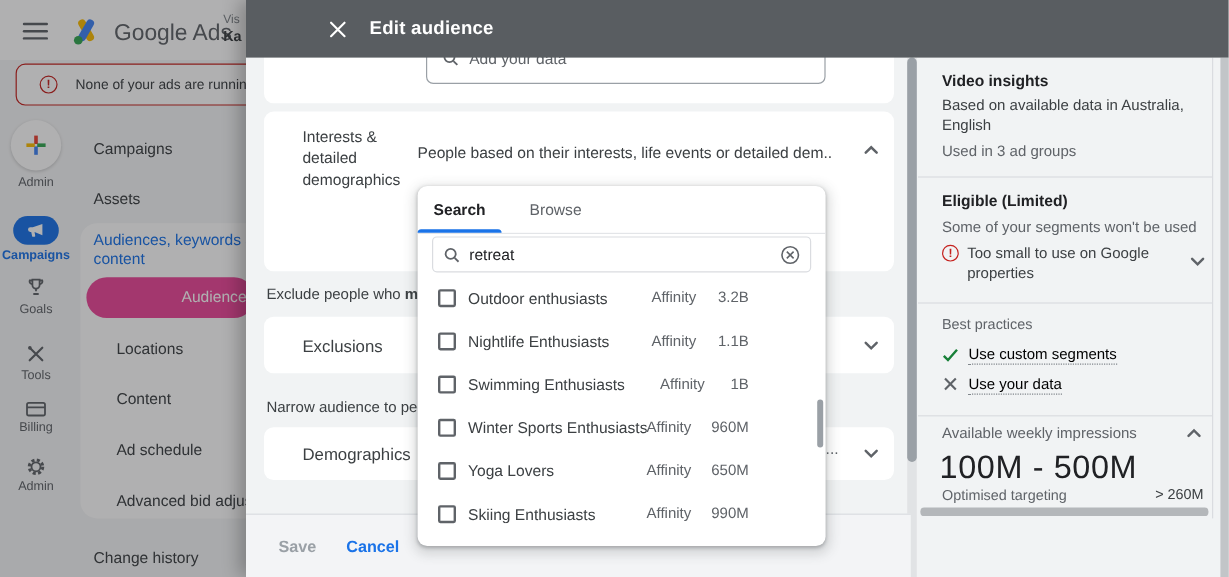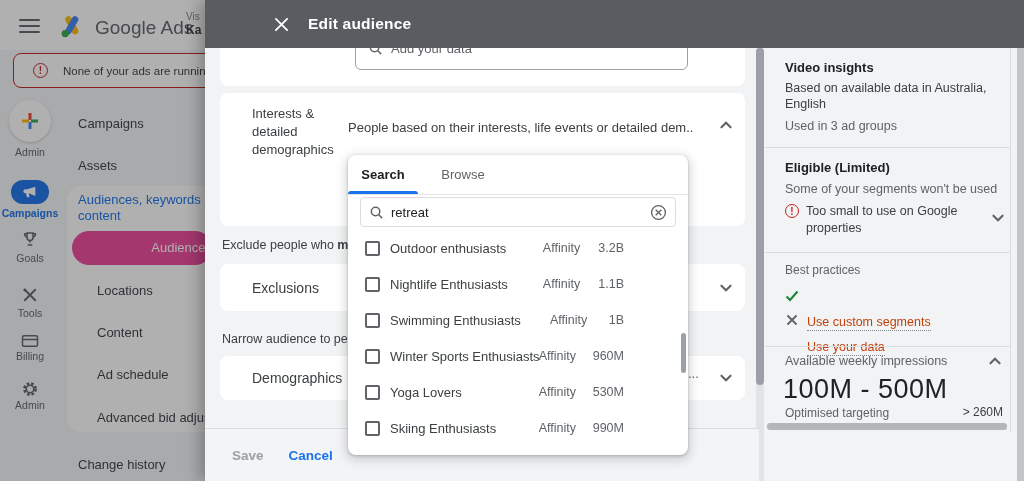--- a/index.html
+++ b/index.html
@@ -86,21 +86,21 @@
   
   .m-scroll-track { position:absolute; left:551px; top:48px; width:8px; height:433px; background:#e1e3e5; }
   .m-scroll-thumb { position:absolute; left:551px; top:48px; width:8px; height:337px; background:#9aa0a6; border-radius:4px; }
 
   
   .rp-text { position:absolute; left:580px; }
   .rp-title { font-size:13px; font-weight:bold; color:#202124; }
   .rp-sub { font-size:12.5px; color:#3c4043; line-height:16px; }
   .rp-gray { font-size:12.5px; color:#5f6368; }
   .rp-div { position:absolute; left:560px; width:245px; height:1px; background:#dadce0; }
-  .bp-link { font-size:12.5px; color:#c2410c; border-bottom:1px dotted #80868b; padding-bottom:1px; cursor:pointer;margin-top:27px; }
+  .bp-link { font-size:12.5px; color:#000000; border-bottom:1px dotted #80868b; padding-bottom:1px; cursor:pointer; }
   .imp-range { position:absolute; left:578px; top:374px; font-size:27px; color:#202124; letter-spacing:.5px; }
   .h-scroll { position:absolute; left:562px; top:423px; width:240px; height:7px; background:#b4b7ba; border-radius:3px; }
   .rp-vdiv { position:absolute; left:805px; top:48px; width:1px; height:384px; background:#dadce0; }
   .r-scroll { position:absolute; left:812px; top:48px; width:7px; height:433px; background:#c2c5c8; }
 
   svg { display:block; }
 </style>
 </head>
 <body>
 
@@ -288,21 +288,21 @@
         <div class="rrow">
           <span class="cb"></span>
           <span class="rname">Winter Sports Enthusiasts</span>
           <span class="rtype">Affinity</span>
           <span class="rsize">960M</span>
         </div>
         <div class="rrow">
           <span class="cb"></span>
           <span class="rname">Yoga Lovers</span>
           <span class="rtype">Affinity</span>
-          <span class="rsize">530M</span>
+          <span class="rsize">650M</span>
         </div>
         <div class="rrow">
           <span class="cb"></span>
           <span class="rname">Skiing Enthusiasts</span>
           <span class="rtype">Affinity</span>
           <span class="rsize">990M</span>
         </div>
       </div>
       <div class="dd-scroll"></div>
     </div>

